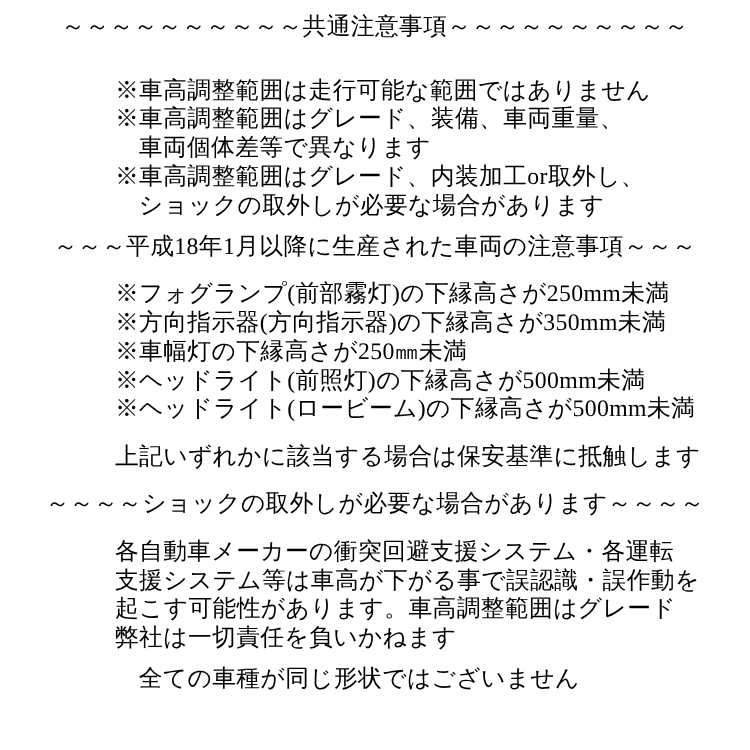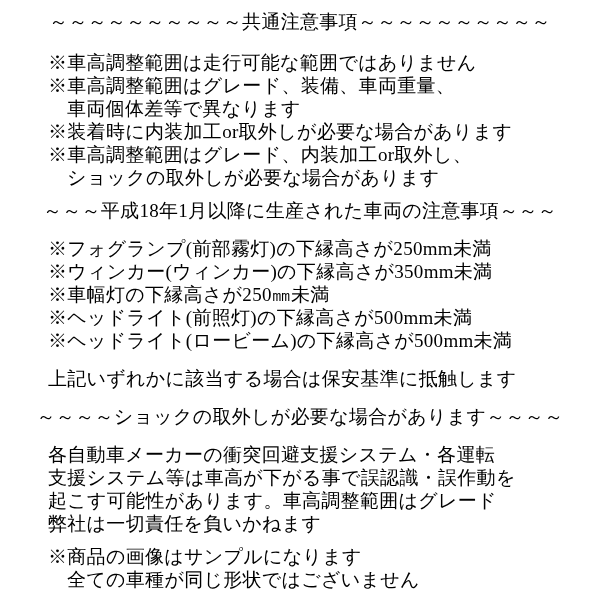--- a/index.html
+++ b/index.html
@@ -21,63 +21,62 @@
     letter-spacing: 0.3px;
     overflow: hidden;
   }
   .section-title {
     text-align: center;
     white-space: nowrap;
   }
   .line {
     padding-left: 48px;
     white-space: nowrap;
+    margin-left: 44px;
   }
   .line.indent {
     padding-left: 67px;
   }
-  .gap-lg { margin-bottom: 18px; }
+  .gap-lg { margin-bottom: 28px; }
   .gap-md { margin-bottom: 15px; }
   .gap-sm { margin-bottom: 10px; }
 </style>
 </head>
 <body>
 
 <div class="page">
 
   <div class="section-title gap-lg">～～～～～～～～～～共通注意事項～～～～～～～～～～</div>
 
   <div>
     <div class="line">※車高調整範囲は走行可能な範囲ではありません</div>
     <div class="line">※車高調整範囲はグレード、装備、車両重量、</div>
     <div class="line indent">車両個体差等で異なります</div>
-    <div class="line">※装着時に内装加工or取外しが必要な場合があります</div>
     <div class="line">※車高調整範囲はグレード、内装加工or取外し、</div>
     <div class="line indent gap-sm">ショックの取外しが必要な場合があります</div>
   </div>
 
   <div class="section-title gap-md">～～～平成18年1月以降に生産された車両の注意事項～～～</div>
 
   <div>
     <div class="line">※フォグランプ(前部霧灯)の下縁高さが250mm未満</div>
-    <div class="line">※ウィンカー(ウィンカー)の下縁高さが350mm未満</div>
+    <div class="line">※方向指示器(方向指示器)の下縁高さが350mm未満</div>
     <div class="line">※車幅灯の下縁高さが250㎜未満</div>
     <div class="line">※ヘッドライト(前照灯)の下縁高さが500mm未満</div>
     <div class="line gap-md">※ヘッドライト(ロービーム)の下縁高さが500mm未満</div>
   </div>
 
   <div class="line gap-md">上記いずれかに該当する場合は保安基準に抵触します</div>
 
   <div class="section-title gap-md">～～～～ショックの取外しが必要な場合があります～～～～</div>
 
   <div>
     <div class="line">各自動車メーカーの衝突回避支援システム・各運転</div>
     <div class="line">支援システム等は車高が下がる事で誤認識・誤作動を</div>
     <div class="line">起こす可能性があります。車高調整範囲はグレード</div>
     <div class="line gap-sm">弊社は一切責任を負いかねます</div>
   </div>
 
   <div>
-    <div class="line">※商品の画像はサンプルになります</div>
     <div class="line indent">全ての車種が同じ形状ではございません</div>
   </div>
 
 </div>
 
 </body></html>

